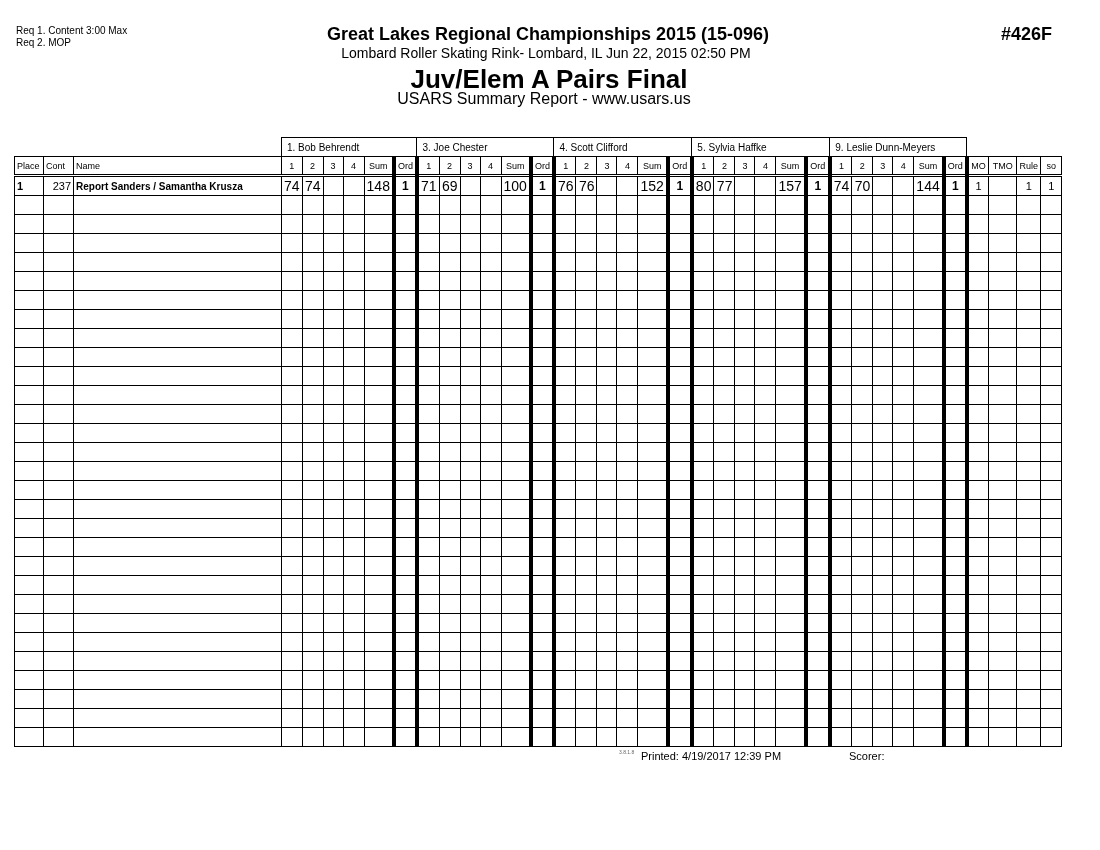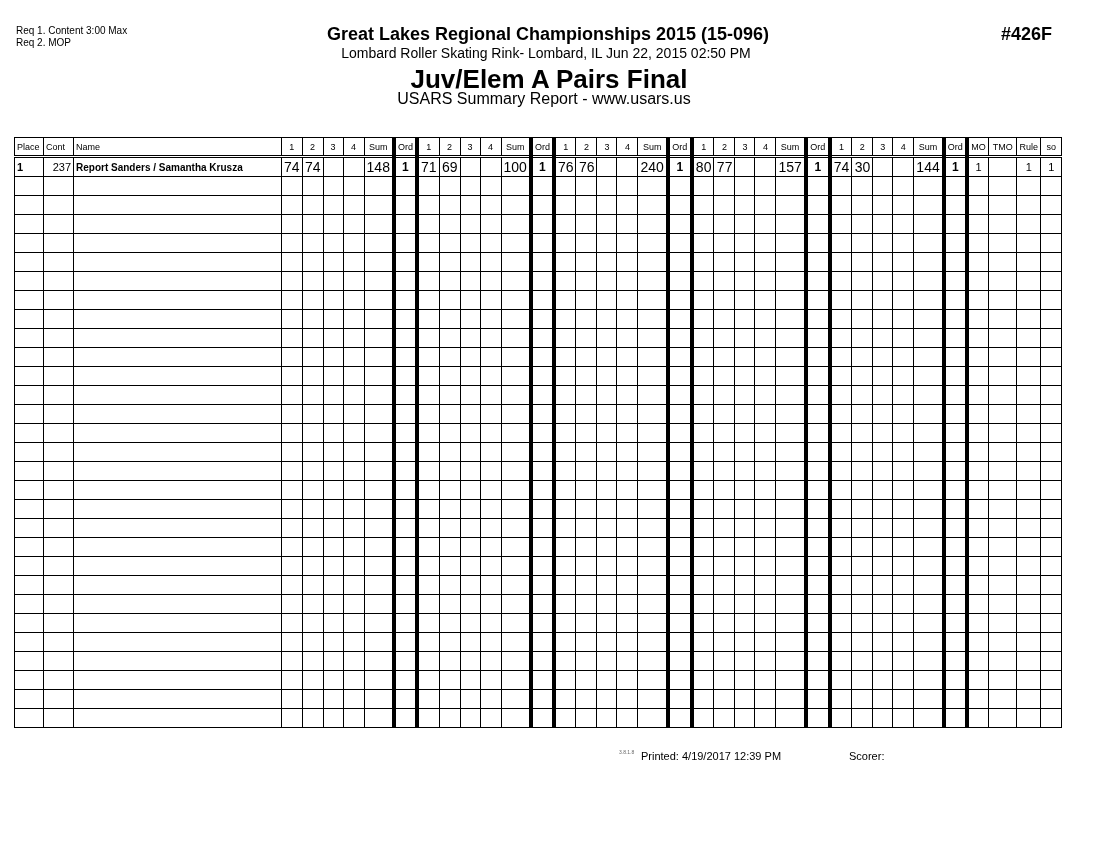--- a/index.html
+++ b/index.html
@@ -79,20 +79,29 @@
       <col style="width:20px">
       <col style="width:21px">
       <col style="width:28px">
       <col style="width:22px">
     <col style="width:22px">
       <col style="width:28px">
       <col style="width:24px">
       <col style="width:21px">
   </colgroup>
   <tbody id="tbody">
+    <tr class="judges">
+      <td class="blank" colspan="3"></td>
+      <td class="jname" colspan="6">1.  Bob Behrendt</td>
+      <td class="jname" colspan="6">3.  Joe  Chester</td>
+      <td class="jname" colspan="6">4.  Scott Clifford</td>
+      <td class="jname" colspan="6">5.  Sylvia Haffke</td>
+      <td class="jname" colspan="6">9.  Leslie Dunn-Meyers</td>
+      <td class="blank" colspan="4"></td>
+    </tr>
     <tr class="colhead" id="colhead">
       <td>Place</td>
       <td>Cont</td>
       <td>Name</td>
     <td class="ctr">1</td>
         <td class="ctr">2</td>
         <td class="ctr">3</td>
         <td class="ctr">4</td>
         <td class="ctr">Sum</td>
         <td class="ctr thick">Ord</td>
@@ -138,30 +147,30 @@
         <td class="num thick">71</td>
         <td class="num">69</td>
         <td class="num"></td>
         <td class="num"></td>
         <td class="num">100</td>
         <td class="ordv thick">1</td>
         <td class="num thick">76</td>
         <td class="num">76</td>
         <td class="num"></td>
         <td class="num"></td>
-        <td class="num">240</td>
+        <td class="num">152</td>
         <td class="ordv thick">1</td>
         <td class="num thick">80</td>
         <td class="num">77</td>
         <td class="num"></td>
         <td class="num"></td>
         <td class="num">157</td>
         <td class="ordv thick">1</td>
         <td class="num thick">74</td>
-        <td class="num">30</td>
+        <td class="num">70</td>
         <td class="num"></td>
         <td class="num"></td>
         <td class="num">144</td>
         <td class="ordv thick">1</td>
         <td class="tot thick">1</td>
         <td class="tot"></td>
         <td class="tot">1</td>
         <td class="tot">1</td>
       </tr>
       <tr>

